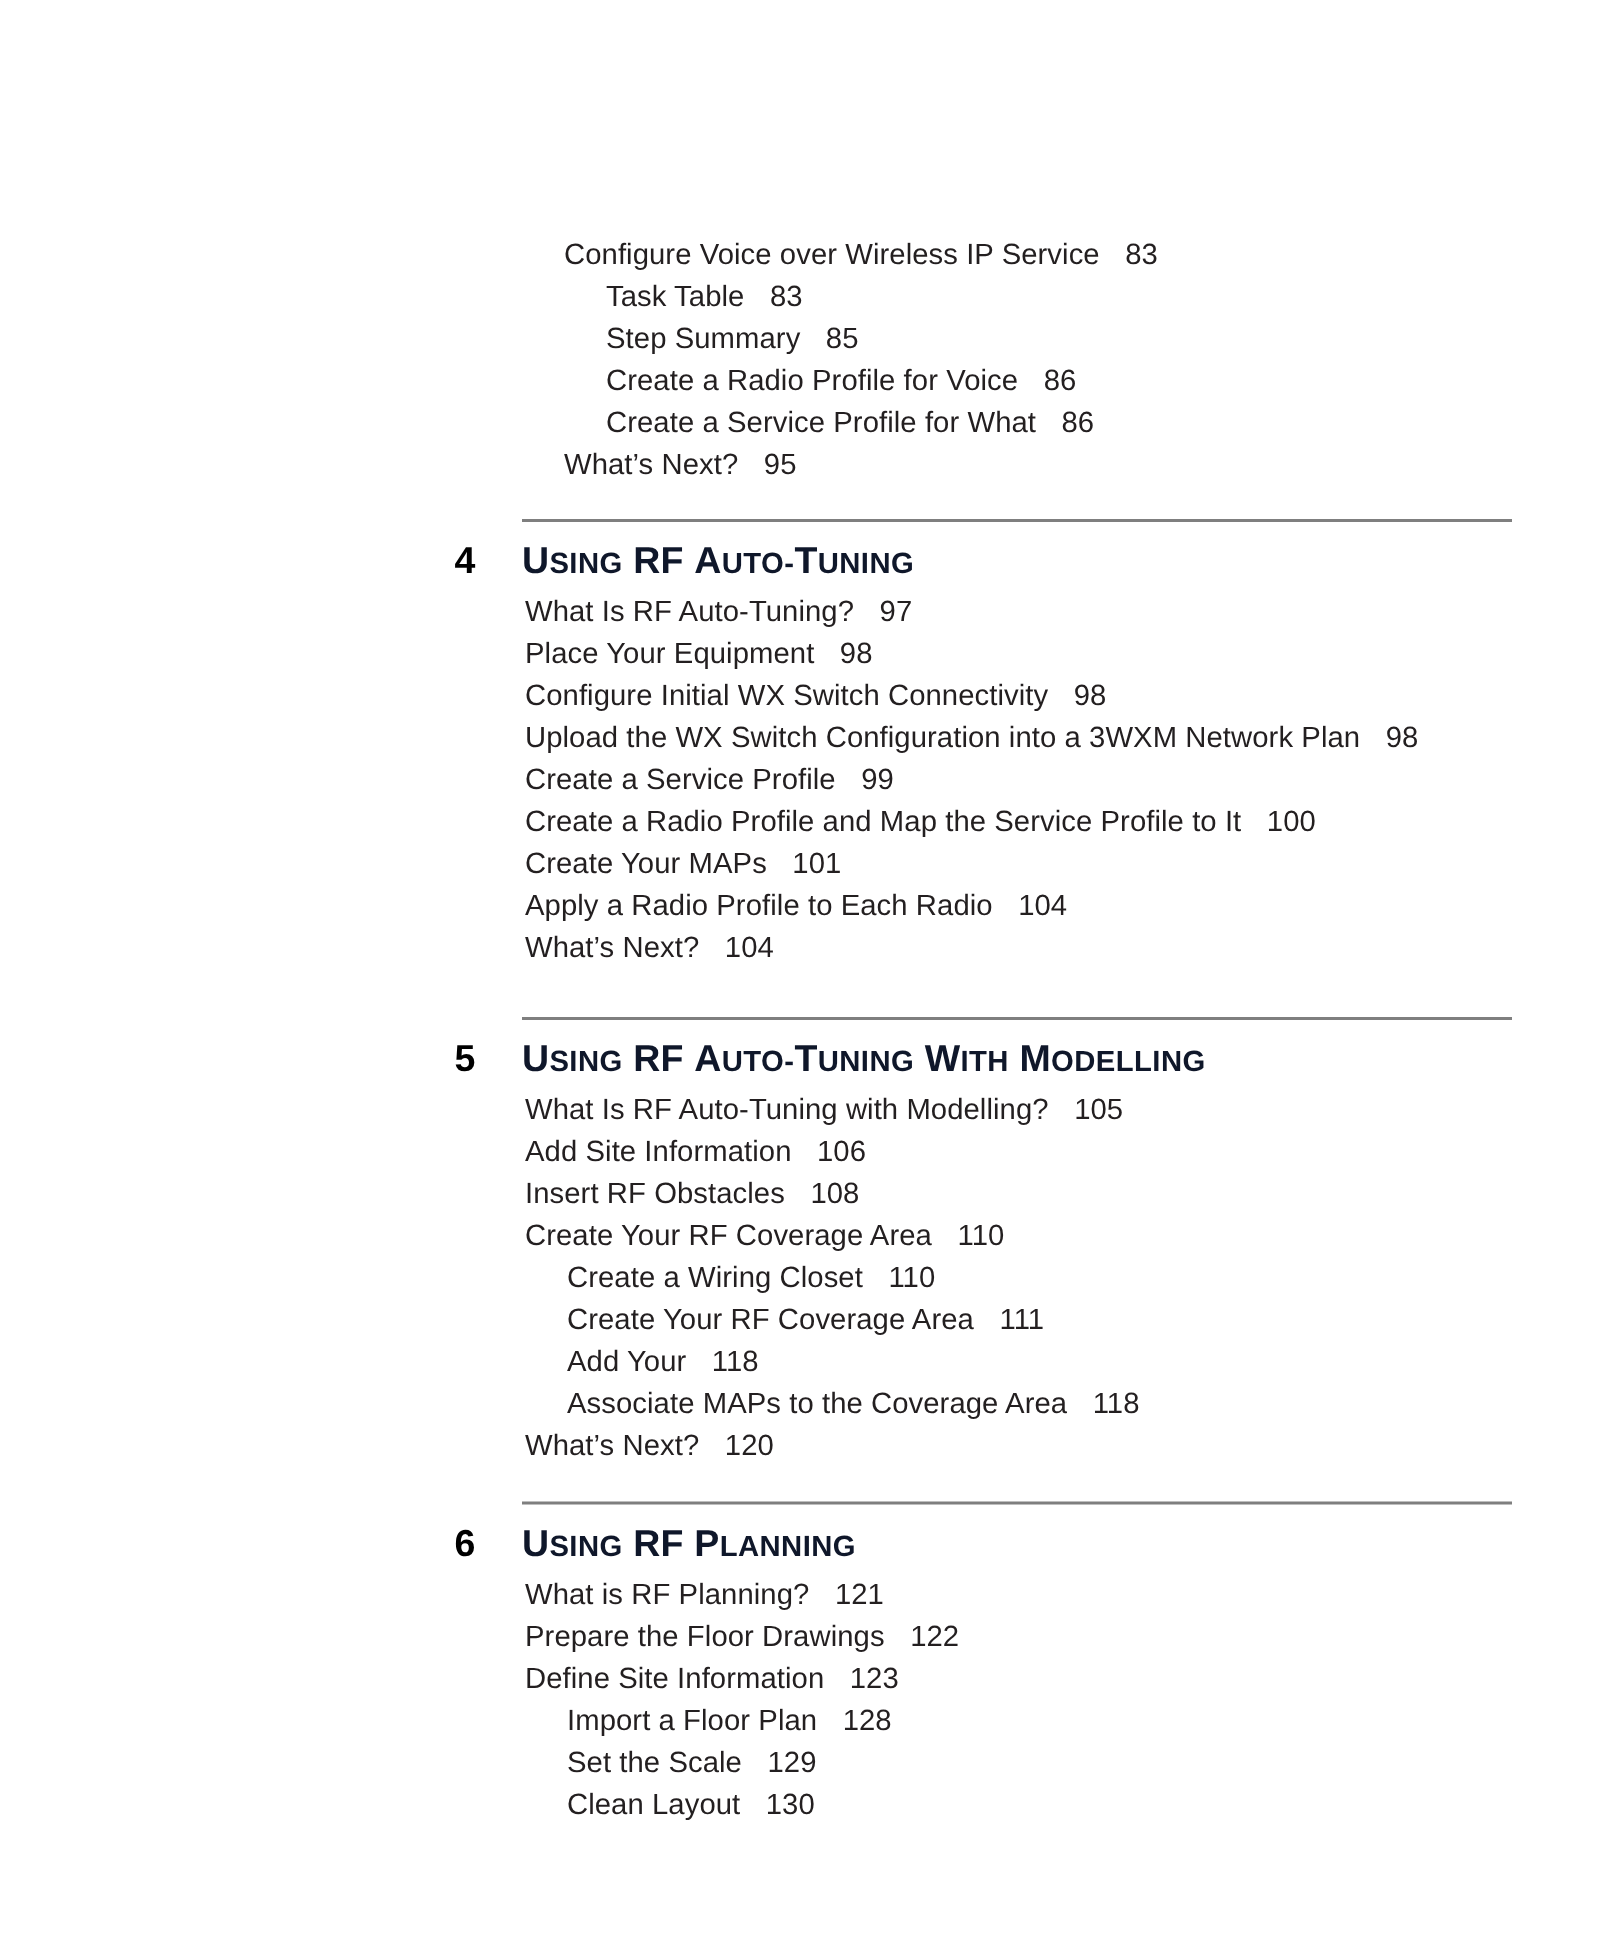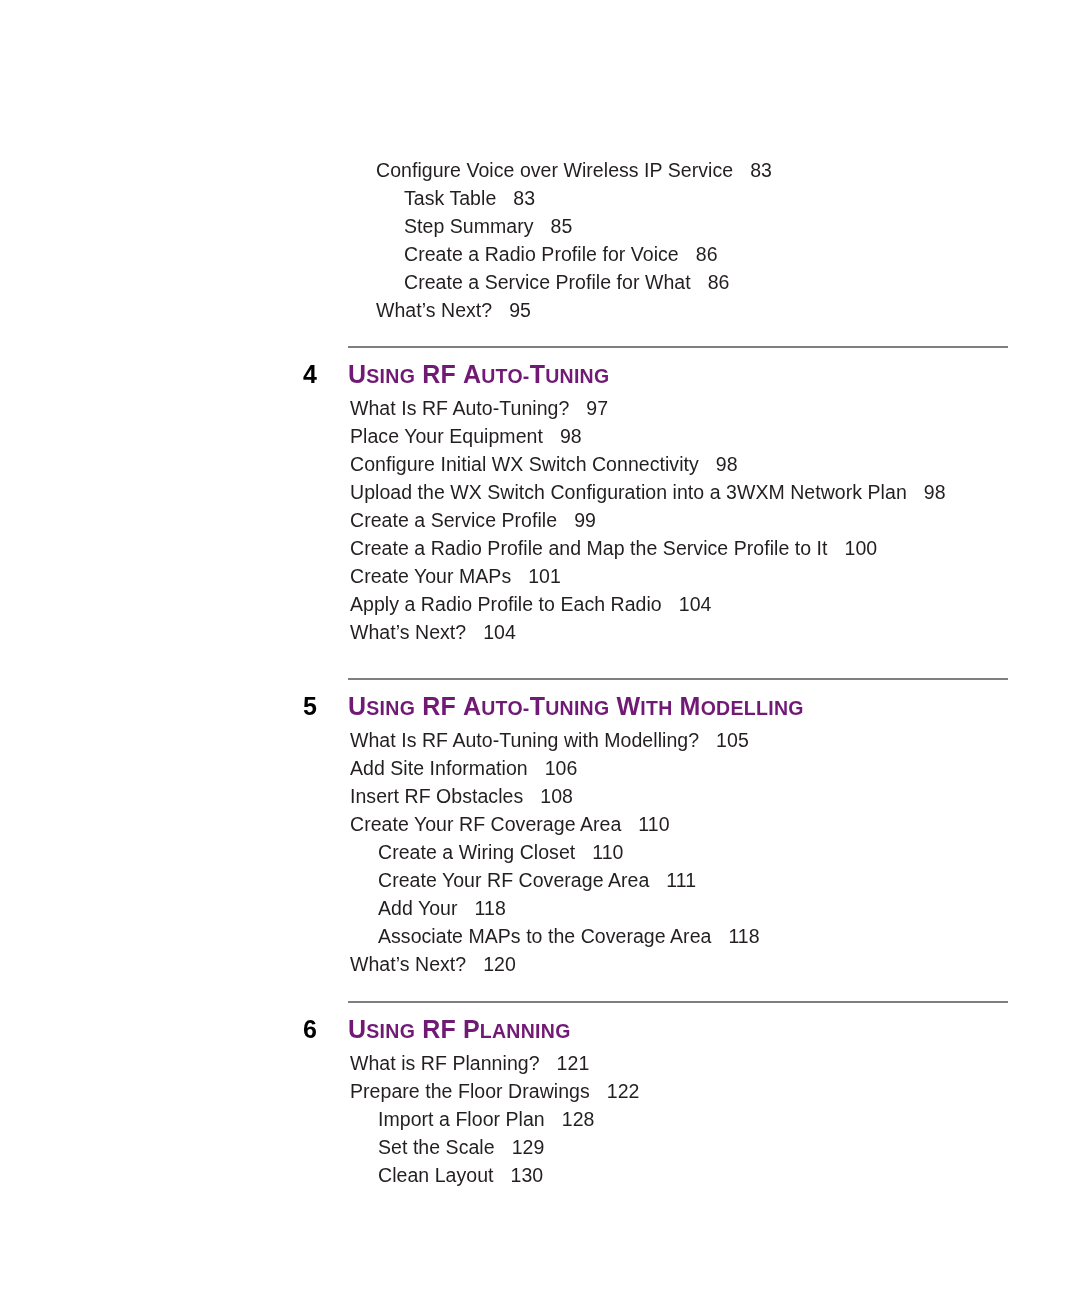--- a/index.html
+++ b/index.html
@@ -74,21 +74,21 @@
     font-weight: bold;
     line-height: 34px;
     vertical-align: top;
     color: #000000;
   }
   .chapter-title {
     display: inline-block;
     font-weight: bold;
     line-height: 34px;
     vertical-align: top;
-    color: #701a75;
+    color: #0f172a;
     letter-spacing: 0.2px;
   }
   
   .chapter-title .cap {
     font-size: 25px;
   }
   .chapter-title .sc {
     font-size: 19.5px;
     letter-spacing: 0.3px;
   }
@@ -147,20 +147,21 @@
           <div class="toc-entry level-2"><span class="entry-title">Associate MAPs to the Coverage Area</span><span class="entry-page">118</span></div>
           <div class="toc-entry level-1"><span class="entry-title">What’s Next?</span><span class="entry-page">120</span></div>
         </div>
       </div>
       <div class="chapter" style="top: 1001px;">
         <div class="chapter-rule"></div>
         <div class="chapter-headrow"><span class="chapter-number">6</span><span class="chapter-title"><span class="cap">U</span><span class="sc">SING</span><span class="word-gap"></span><span class="cap">RF</span><span class="word-gap"></span><span class="cap">P</span><span class="sc">LANNING</span></span></div>
         <div class="chapter-body">
           <div class="toc-entry level-1"><span class="entry-title">What is RF Planning?</span><span class="entry-page">121</span></div>
           <div class="toc-entry level-1"><span class="entry-title">Prepare the Floor Drawings</span><span class="entry-page">122</span></div>
+          <div class="toc-entry level-1"><span class="entry-title">Define Site Information</span><span class="entry-page">123</span></div>
           <div class="toc-entry level-2"><span class="entry-title">Import a Floor Plan</span><span class="entry-page">128</span></div>
           <div class="toc-entry level-2"><span class="entry-title">Set the Scale</span><span class="entry-page">129</span></div>
           <div class="toc-entry level-2"><span class="entry-title">Clean Layout</span><span class="entry-page">130</span></div>
         </div>
       </div>
     </div>
 
 </div>
 
 </body></html>

